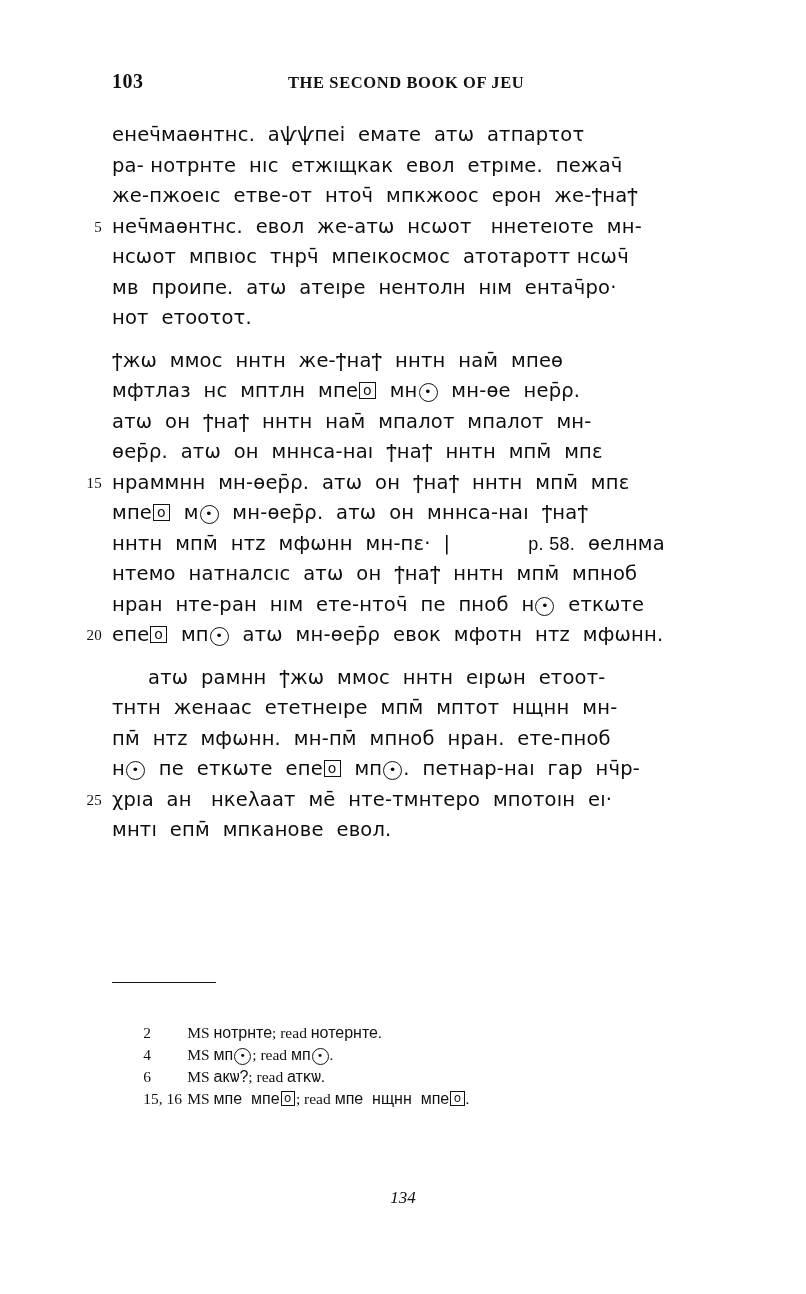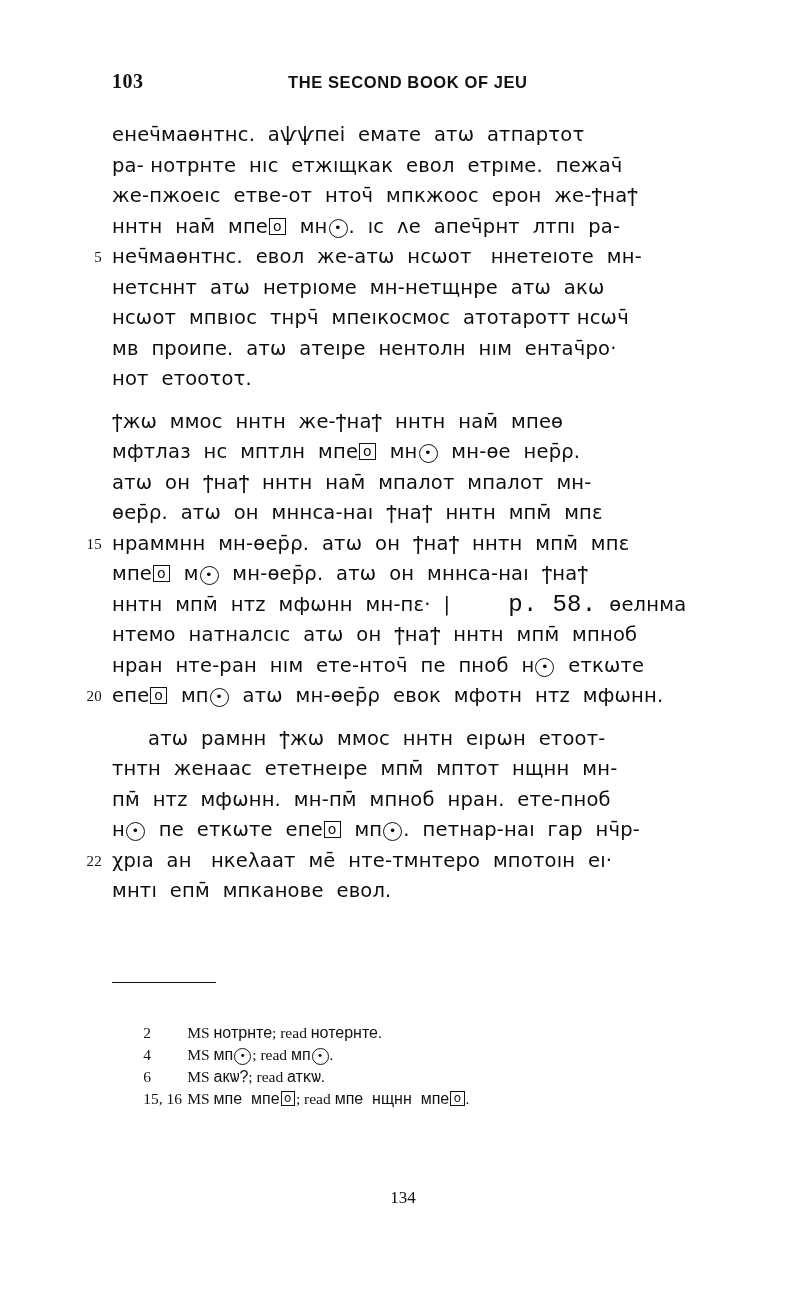--- a/index.html
+++ b/index.html
@@ -35,21 +35,21 @@
     top: 0;
     font-family: "Liberation Serif", serif;
     font-weight: bold;
     font-size: 20px;
     letter-spacing: 0.5px;
   }
   .running-title {
     position: absolute;
     left: 176px;
     top: 3px;
-    font-family: Liberation Sans, sans-serif;
+    font-family: Liberation Serif, serif;
     font-weight: bold;
     font-size: 16.5px;
     letter-spacing: 0.6px;
   }
   
   .textblock {
     position: absolute;
     left: 112px;
     top: 120px;
     width: 640px;
@@ -106,23 +106,24 @@
     width: 17px;
     height: 17px;
     line-height: 15px;
     text-align: center;
     font-size: 13px;
     vertical-align: 1px;
     margin: 0 1px;
     font-family: "DejaVu Sans", sans-serif;
   }
   .pagemark {
-    font-family: Liberation Mono, monospace;
-    font-size: 24px;
+    font-family: Liberation Sans, sans-serif;
+    font-size: 18px;
     letter-spacing: 0.3px;
+    margin-left: 20px;
   }
   
   .rule {
     position: absolute;
     left: 112px;
     top: 982px;
     width: 104px;
     height: 0;
     border-top: 1.6px solid #111;
   }
@@ -169,41 +170,40 @@
   }
   
   .footer {
     position: absolute;
     left: 0;
     top: 1188px;
     width: 806px;
     text-align: center;
     font-family: "Liberation Serif", serif;
     font-size: 17px;
+    font-style: italic;
   }
 </style>
 </head>
 <body>
 
 <div class="page">
 
   <div class="header">
     <div class="folio">103</div>
     <div class="running-title">THE SECOND BOOK OF JEU</div>
   </div>
 
   <div class="textblock">
 
     <div class="para">
       <div class="line"><span class="lnum"></span><span class="txt">енеч̄маөнтнс.  аѱѱпеі  емате  атѡ  атпарτοτ</span></div>
       <div class="line"><span class="lnum"></span><span class="txt">ра- нотрнте  нıс  етжıщкак  евол  етрıме.  пежач̄</span></div>
       <div class="line"><span class="lnum"></span><span class="txt">же-пжоеıс  етвe-от  нточ̄  мпкжоос  ерон  же-ϯнаϯ</span></div>
-      <div class="line"><span class="lnum"></span><span class="txt">ннтн  нам̄  мпе</span><span class="boxed">o</span><span class="txt">  мн</span><span class="circled">•</span><span class="txt">.  ıс  ᴧe  апеч̄рнт  лтпı  ра-</span></div>
       <div class="line"><span class="lnum">5</span><span class="txt">неч̄маөнтнс.  евол  же-атѡ  нсѡот   ннетеıоте  мн-</span></div>
-      <div class="line"><span class="lnum"></span><span class="txt">нетсннт  атѡ  нетрıоме  мн-нетщнре  атѡ  акѡ</span></div>
       <div class="line"><span class="lnum"></span><span class="txt">нсѡот  мпвıос  тнрч̄  мпеıкосмос  атотаротт нсѡч̄</span></div>
       <div class="line"><span class="lnum"></span><span class="txt">мв  проипе.  атѡ  атеıре  нентолн  нıм  ентач̄рο·</span></div>
       <div class="line"><span class="lnum"></span><span class="txt">нοт  етοοτοτ.</span></div>
     </div>
 
     <div class="para">
       <div class="line"><span class="lnum"></span><span class="txt">ϯжѡ  ммос  ннтн  же-ϯнаϯ  ннтн  нам̄  мпеө</span></div>
       <div class="line"><span class="lnum"></span><span class="txt">мфтлаз  нс  мптлн  мпе</span><span class="boxed">o</span><span class="txt">  мн</span><span class="circled">•</span><span class="txt">  мн-өе  нер̄ρ.</span></div>
       <div class="line"><span class="lnum"></span><span class="txt">атѡ  он  ϯнаϯ  ннтн  нам̄  мпалот  мпалот  мн-</span></div>
       <div class="line"><span class="lnum"></span><span class="txt">өер̄ρ.  атѡ  он  мннса-наı  ϯнаϯ  ннтн  мпм̄  мпε</span></div>
@@ -213,21 +213,21 @@
       <div class="line"><span class="lnum"></span><span class="txt">нтемо  натналсıс  атѡ  он  ϯнаϯ  ннтн  мпм̄  мпноб</span></div>
       <div class="line"><span class="lnum"></span><span class="txt">нран  нте-ран  нıм  ете-нточ̄  пе  пноб  н</span><span class="circled">•</span><span class="txt">  еткѡте</span></div>
       <div class="line"><span class="lnum">20</span><span class="txt">епе</span><span class="boxed">o</span><span class="txt">  мп</span><span class="circled">•</span><span class="txt">  атѡ  мн-өер̄ρ  евoк  мфотн  нтz  мфѡнн.</span></div>
     </div>
 
     <div class="para">
       <div class="line indent"><span class="lnum"></span><span class="txt">атѡ  рамнн  ϯжѡ  ммос  ннтн  еıрѡн  етоот-</span></div>
       <div class="line"><span class="lnum"></span><span class="txt">тнтн  женаас  ететнеıре  мпм̄  мптот  нщнн  мн-</span></div>
       <div class="line"><span class="lnum"></span><span class="txt">пм̄  нтz  мфѡнн.  мн-пм̄  мпноб  нран.  ете-пноб</span></div>
       <div class="line"><span class="lnum"></span><span class="txt">н</span><span class="circled">•</span><span class="txt">  пе  еткѡте  епе</span><span class="boxed">o</span><span class="txt">  мп</span><span class="circled">•</span><span class="txt">.  петнар-наı  гар  нч̄р-</span></div>
-      <div class="line"><span class="lnum">22</span><span class="txt">χрıа  ан   нкеλаат  ме̄  нте-тмнтеро  мпотоıн  еı·</span></div>
+      <div class="line"><span class="lnum">25</span><span class="txt">χрıа  ан   нкеλаат  ме̄  нте-тмнтеро  мпотоıн  еı·</span></div>
       <div class="line"><span class="lnum"></span><span class="txt">мнтı  епм̄  мпканове  евол.</span></div>
     </div>
 
   </div>
 
   <div class="rule"></div>
 
   <div class="notes">
 
     <div class="note">

